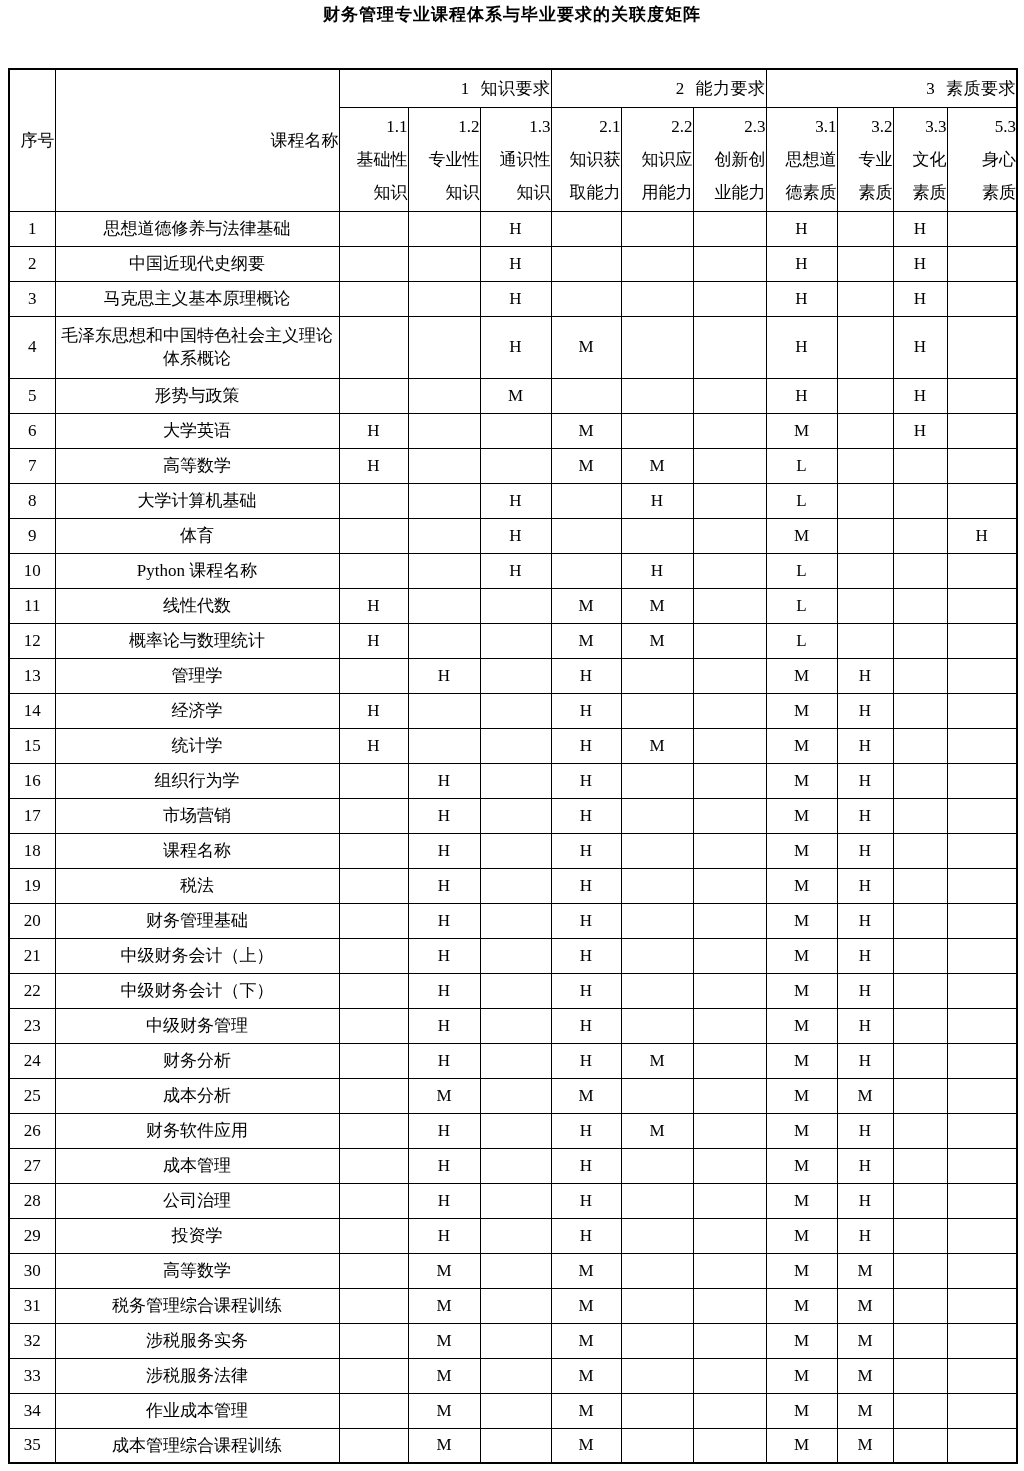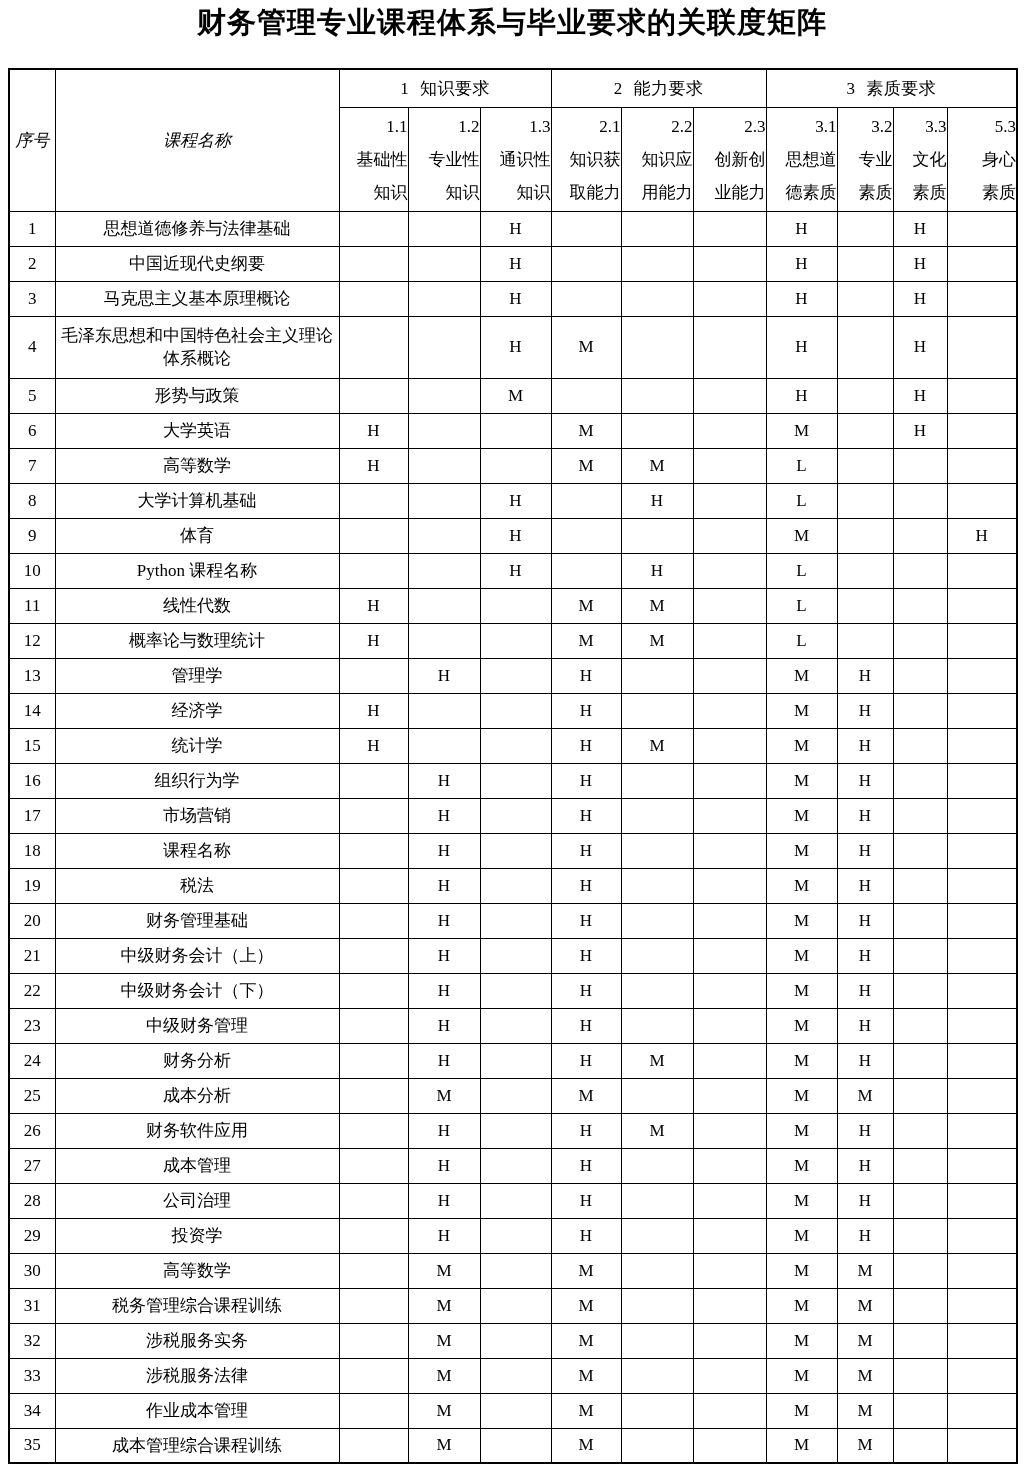--- a/index.html
+++ b/index.html
@@ -13,21 +13,21 @@
     font-family: "Liberation Serif", serif;
     overflow: hidden;
   }
   .title {
     position: absolute;
     top: 3px;
     left: 0;
     width: 100%;
     margin: 0;
     text-align: center;
-    font-size: 29px;
+    font-size: 17px;
     font-weight: bold;
     font-family: "Liberation Sans", sans-serif;
     letter-spacing: 1px;
   }
   table.matrix {
     position: absolute;
     left: 8px;
     top: 68px;
     width: 1008px;
     border-collapse: collapse;
@@ -36,22 +36,22 @@
   }
   .matrix th, .matrix td {
     border: 1px solid #000000;
     padding: 0;
     font-weight: normal;
     font-size: 17px;
     color: #000000;
     vertical-align: middle;
     overflow: hidden;
   }
-  .group-row th { height: 38px; text-align: center; }
-  .corner-cell { text-align: center; font-style: italic; }
+  .group-row th { height: 38px; text-align: right; }
+  .corner-cell { text-align: center; }
   .group-cell { letter-spacing: 0.5px; word-spacing: 6px; }
   .sub-cell { height: 104px; text-align: center; }
   .sub-cell div { line-height: 33px; text-align: right; }
   .matrix tbody tr { height: 35px; }
   .num-cell { text-align: center; font-size: 16px; }
   .course-cell { text-align: center; padding: 2px 6px 2px 9px; line-height: 23px; }
   .val-cell { text-align: center; }
 </style>
 </head>
 <body>

